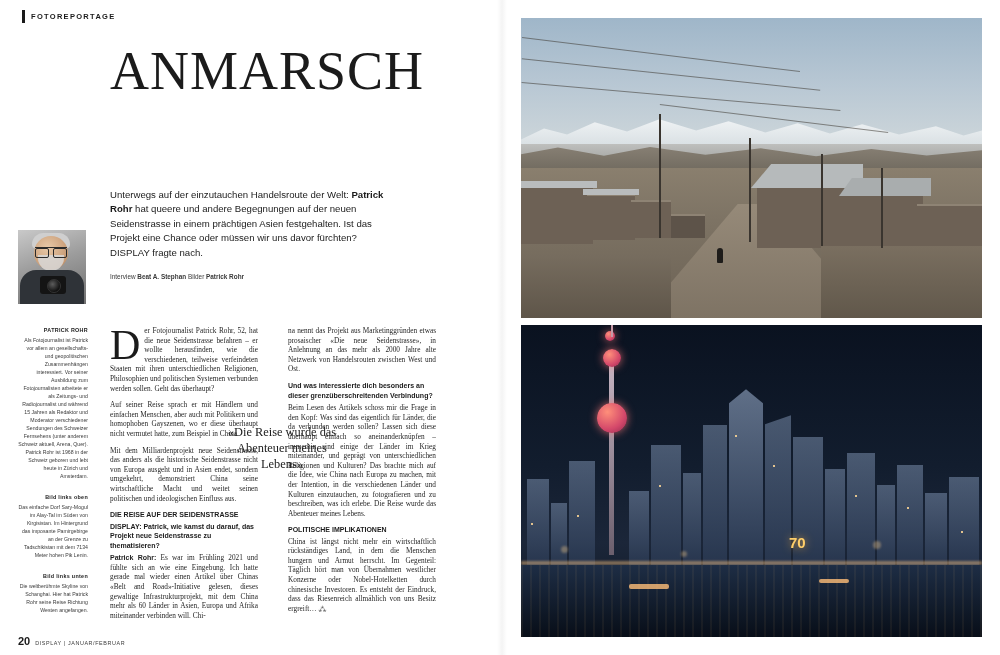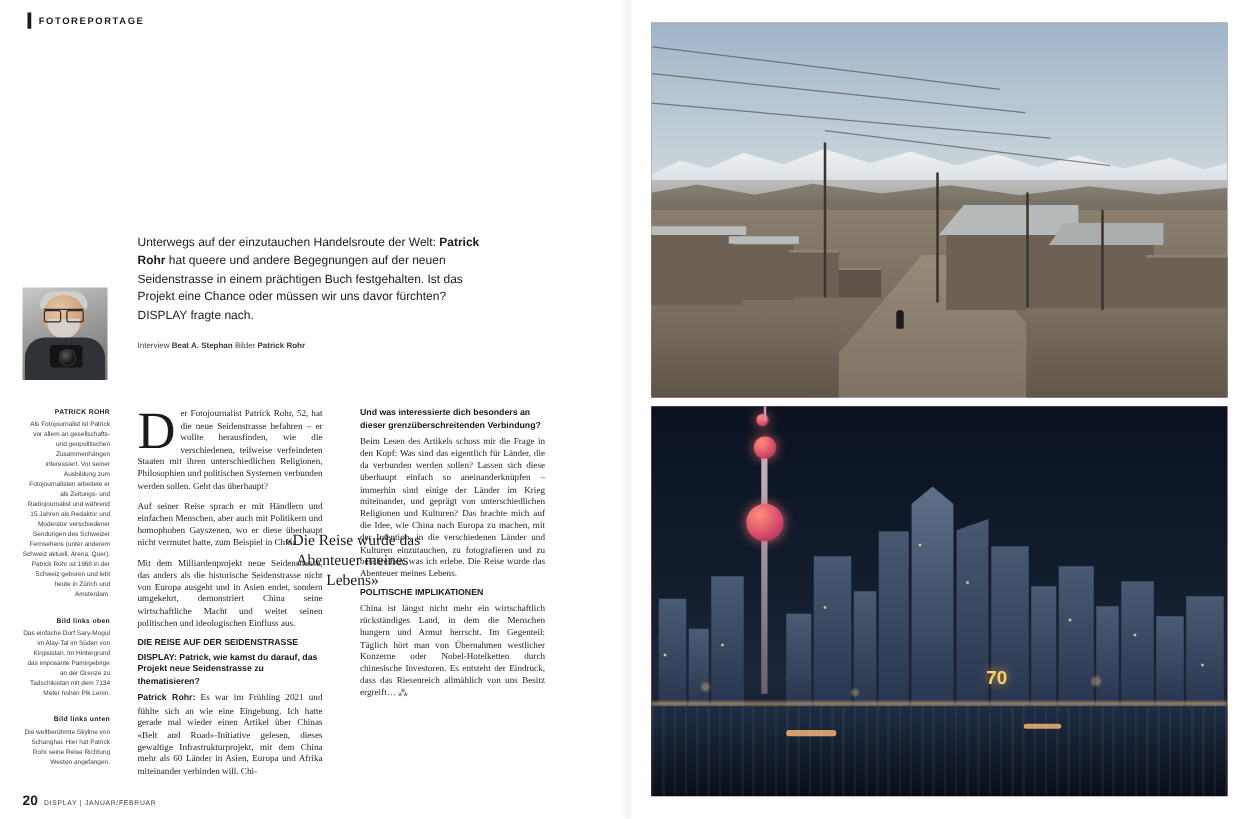--- a/index.html
+++ b/index.html
@@ -202,21 +202,21 @@
   }
   .roof { position: absolute; background: #b9bcbd; }
   .pole { position: absolute; width: 1.5px; background: #3a352f; }
   .wire { position: absolute; height: 1px; background: rgba(60,55,48,.55); }
   .person {
     position: absolute; width: 6px; height: 15px; background: #1e1c1a;
     border-radius: 3px 3px 1px 1px;
   }
 
   
-  #photo-bottom { left: 521px; top: 325px; width: 461px; height: 312px; background: #be185d; }
+  #photo-bottom { left: 521px; top: 325px; width: 461px; height: 312px; background: #14532d; }
   .nightsky {
     position: absolute; inset: 0;
     background: linear-gradient(180deg,#0a1220 0%, #121d2e 45%, #1b2639 70%, #0d1420 100%);
   }
   .water {
     position: absolute; left: 0; bottom: 0; width: 100%; height: 23%;
     background: linear-gradient(180deg, rgba(30,46,70,.95), rgba(8,14,24,1));
   }
   .pearl-shaft {
     position: absolute; width: 5px; background: linear-gradient(180deg,#c9b8c6,#6b5f6d);
@@ -266,24 +266,25 @@
 <body>
 
 <div id="page">
 
   <div class="kicker-wrap">
     <div class="kicker-bar"></div>
     <div class="kicker">FOTOREPORTAGE</div>
   </div>
 
   <div class="headline">
+    <span class="l2">ANMARSCH</span>
   </div>
 
   <div class="lead">
-    <span>Unterwegs auf der einzutauchen Handelsroute der Welt: </span><b>Patrick Rohr</b><span> hat queere und andere Begegnungen auf der neuen Seidenstrasse in einem prächtigen Buch festgehalten. Ist das Projekt eine Chance oder müssen wir uns davor fürchten? DISPLAY fragte nach.</span>
+    <span>Unterwegs auf der einzutauchen Handelsroute der Welt: </span><b>Patrick Rohr</b><span> hat queere und andere Begegnungen auf der neuen Seidenstrasse in einem prächtigen Asien festgehalten. Ist das Projekt eine Chance oder müssen wir uns davor fürchten? DISPLAY fragte nach.</span>
   </div>
 
   <div class="credits">
     <span>Interview </span><b>Beat A. Stephan</b><span> Bilder </span><b>Patrick Rohr</b>
   </div>
 
   <div class="portrait">
     <div class="hair"></div>
     <div class="face"></div>
     <div class="beard"></div>
@@ -310,20 +311,21 @@
   <div class="bodycol" id="col1">
     <p><span class="dropcap">D</span><span>er Fotojournalist Patrick Rohr, 52, hat die neue Seidenstrasse befahren – er wollte herausfinden, wie die verschiedenen, teilweise verfeindeten Staaten mit ihren unterschiedlichen Religionen, Philosophien und politischen Systemen verbunden werden sollen. Geht das überhaupt?</span></p>
     <p>Auf seiner Reise sprach er mit Händlern und einfachen Menschen, aber auch mit Politikern und homophoben Gayszenen, wo er diese überhaupt nicht vermutet hatte, zum Beispiel in China.</p>
     <p>Mit dem Milliardenprojekt neue Seidenstrasse, das anders als die historische Seidenstrasse nicht von Europa ausgeht und in Asien endet, sondern umgekehrt, demonstriert China seine wirtschaftliche Macht und weitet seinen politischen und ideologischen Einfluss aus.</p>
     <div class="subhead">DIE REISE AUF DER SEIDENSTRASSE</div>
     <div class="qlead">DISPLAY: Patrick, wie kamst du darauf, das Projekt neue Seidenstrasse zu thematisieren?</div>
     <p><span class="speaker">Patrick Rohr:</span><span> Es war im Frühling 2021 und fühlte sich an wie eine Eingebung. Ich hatte gerade mal wieder einen Artikel über Chinas «Belt and Road»-Initiative gelesen, dieses gewaltige Infrastrukturprojekt, mit dem China mehr als 60 Länder in Asien, Europa und Afrika miteinander verbinden will. Chi-</span></p>
   </div>
 
   <div class="bodycol" id="col2">
+    <p>na nennt das Projekt aus Marketinggründen etwas prosaischer «Die neue Seidenstrasse», in Anlehnung an das mehr als 2000 Jahre alte Netzwerk von Handelsrouten zwischen West und Ost.</p>
     <div class="qlead">Und was interessierte dich besonders an dieser grenzüberschreitenden Verbindung?</div>
     <p>Beim Lesen des Artikels schoss mir die Frage in den Kopf: Was sind das eigentlich für Länder, die da verbunden werden sollen? Lassen sich diese überhaupt einfach so aneinanderknüpfen – immerhin sind einige der Länder im Krieg miteinander, und geprägt von unterschiedlichen Religionen und Kulturen? Das brachte mich auf die Idee, wie China nach Europa zu machen, mit der Intention, in die verschiedenen Länder und Kulturen einzutauchen, zu fotografieren und zu beschreiben, was ich erlebe. Die Reise wurde das Abenteuer meines Lebens.</p>
     <div class="subhead">POLITISCHE IMPLIKATIONEN</div>
     <p><span>China ist längst nicht mehr ein wirtschaftlich rückständiges Land, in dem die Menschen hungern und Armut herrscht. Im Gegenteil: Täglich hört man von Übernahmen westlicher Konzerne oder Nobel-Hotelketten durch chinesische Investoren. Es entsteht der Eindruck, dass das Riesenreich allmählich von uns Besitz ergreift…</span> <span class="endmark">⁂</span></p>
   </div>
 
   <div class="pullquote">«Die Reise wurde das Abenteuer meines Lebens»</div>
 
   <div class="folio">
     <div class="num">20</div>

